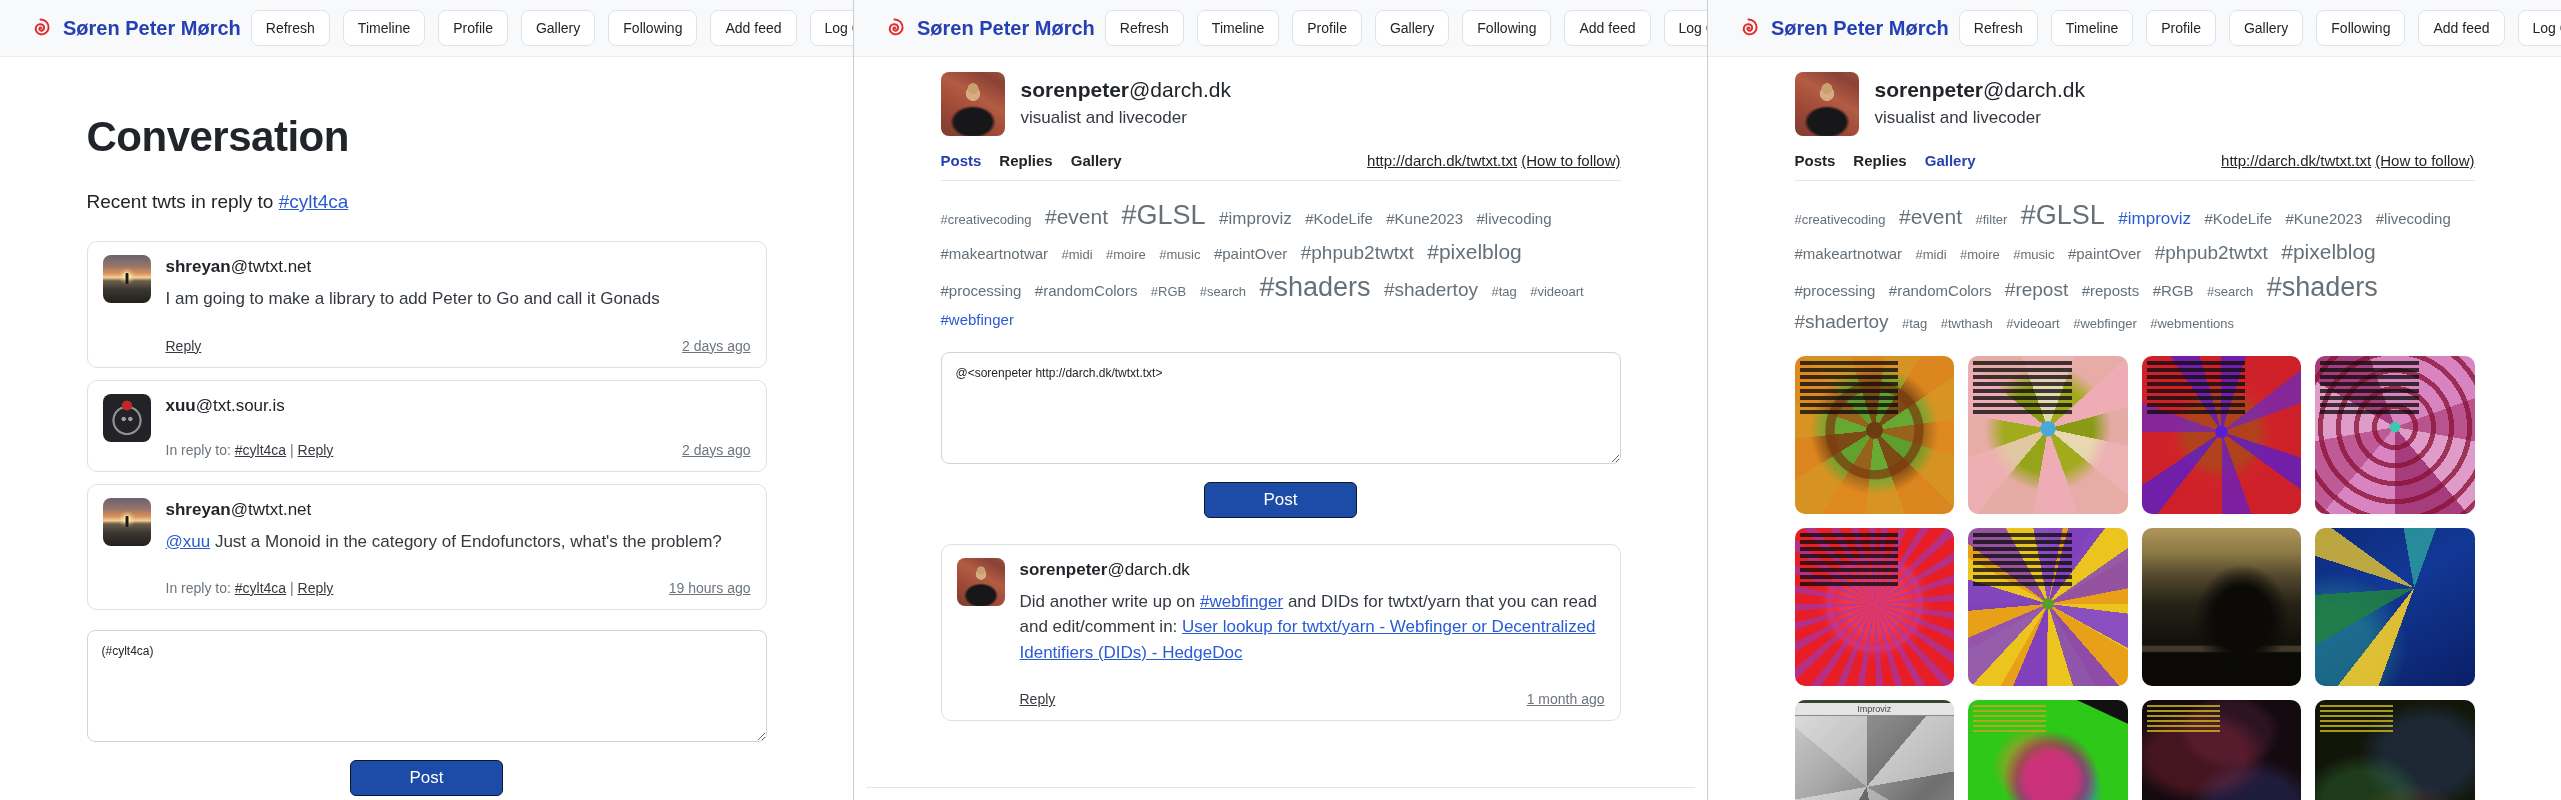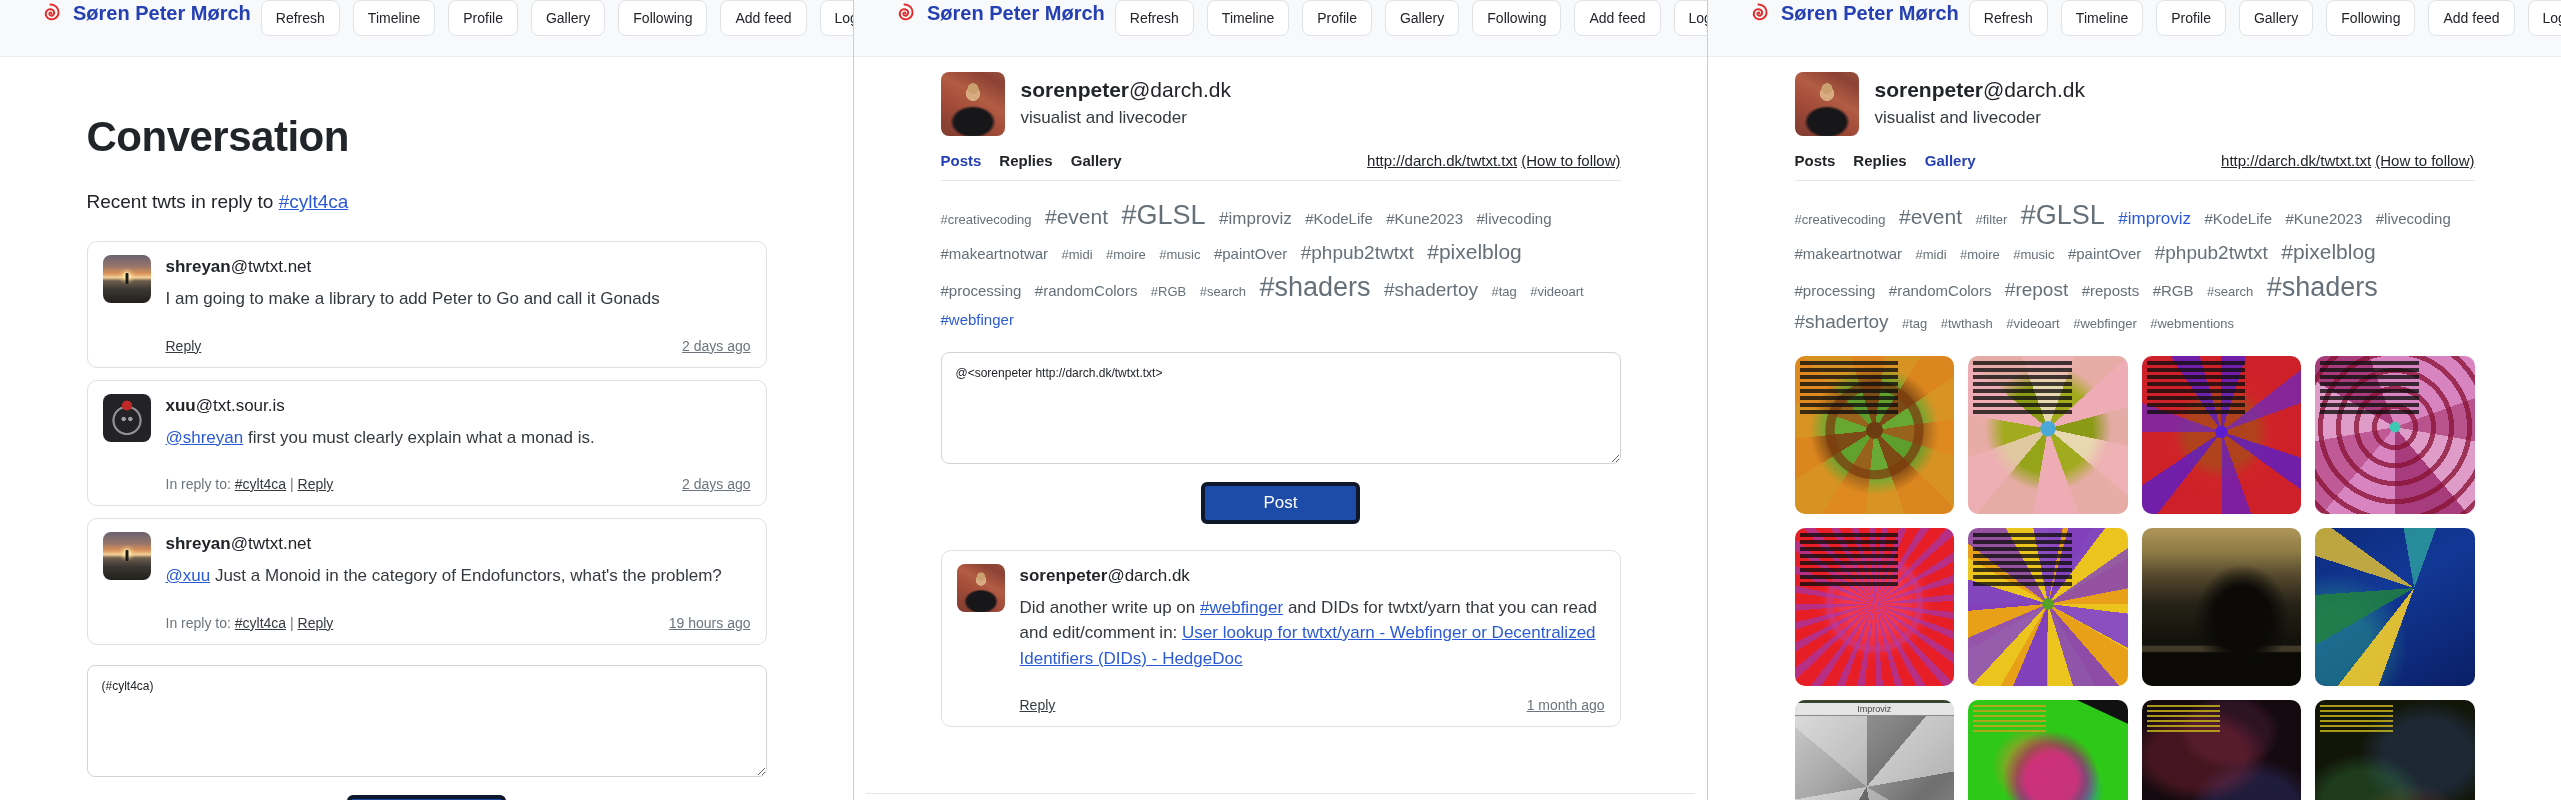--- a/index.html
+++ b/index.html
@@ -2,21 +2,21 @@
 <html><head>
 <meta charset="utf-8">
 <style>
   *{box-sizing:border-box;margin:0;padding:0}
   html,body{width:2561px;height:800px}
   body{display:flex;background:#fff;font-family:"Liberation Sans","DejaVu Sans",sans-serif;color:#212529;overflow:hidden}
   .panel{width:853px;min-width:853px;height:800px;overflow:hidden;background:#fff}
   .divider{width:1px;min-width:1px;height:800px;background:#c9ccd0}
 
   
-  .hdr{height:57px;display:flex;align-items:flex-start;gap:10px;padding:0 38px;background:#f8f9fa;border-bottom:1px solid #ededef}
+  .hdr{height:57px;display:flex;align-items:center;gap:10px;padding:0 28px;background:#f8f9fa;border-bottom:1px solid #ededef}
   .brand{display:flex;align-items:center;gap:9px;color:#2540b2;font-size:20px;font-weight:600;white-space:nowrap}
   .brand svg{display:block}
   .nav{margin-left:auto;display:flex;gap:13px}
   .nav button{background:#fff;border:1px solid #dfe3e7;border-radius:8px;padding:9px 14px;font-size:14px;color:#212529;font-family:inherit;white-space:nowrap;cursor:pointer}
 
   .container{width:680px;margin:0 auto}
 
   
   .conv h1{font-size:42px;font-weight:700;margin-top:56px;margin-bottom:30px;letter-spacing:-.5px}
   .conv .subtitle{font-size:19px;margin-bottom:28px}
@@ -30,21 +30,21 @@
   .twt-author b{font-weight:700}
   .twt-msg{font-size:17px;color:#343a40;margin-top:9px;line-height:1.5}
   .msg-link{color:#2a5ad5;text-decoration:underline;cursor:pointer}
   .twt-meta{display:flex;justify-content:space-between;align-items:baseline;margin-top:26px;font-size:14px;color:#6c757d}
   .meta-link{color:#343a40;text-decoration:underline;cursor:pointer}
   .time{color:#6c757d;text-decoration:underline;white-space:nowrap;margin-left:12px;cursor:pointer}
 
   textarea{width:100%;height:112px;border:1px solid #cfd4d9;border-radius:8px;padding:12px 14px;font-size:12px;font-family:inherit;color:#212529;resize:both;line-height:1.4}
   .composer{margin-top:20px}
   .post-row{text-align:center;margin-top:14px}
-  .post-btn{background:#1d4ba8;color:#fff;border:4px solid #0f172a;border-radius:6px;font-size:17px;font-weight:500;padding:7px 58px;font-family:inherit;cursor:pointer}
+  .post-btn{background:#1d4ba8;color:#fff;border:1px solid #0f172a;border-radius:6px;font-size:17px;font-weight:500;padding:7px 58px;font-family:inherit;cursor:pointer}
 
   
   .profile-head{display:flex;gap:16px;margin-top:15px;align-items:flex-start}
   .p-name{font-size:21px;padding-top:6px}
   .p-name b{font-weight:700}
   .p-bio{font-size:17px;color:#343a40;margin-top:6px}
   .tabs-row{display:flex;align-items:baseline;gap:18px;margin-top:16px;padding-bottom:11px;border-bottom:1px solid #e4e7ea;font-size:15px}
   .tab{font-weight:700;color:#212529;cursor:pointer}
   .tab.active{color:#2540b2}
   .feed{margin-left:auto;font-size:15px}
@@ -167,21 +167,20 @@
             <div class="twt-meta">
               <span><a class="meta-link">Reply</a></span>
               <a class="time">2 days ago</a>
             </div>
           </div>
         </article>
         <article class="twt">
           <div class="avatar av-xuu"></div>
           <div class="twt-body">
             <div class="twt-author"><b>xuu</b><span>@txt.sour.is</span></div>
-            <p class="twt-msg"><a class="msg-link">@shreyan</a> first you must clearly explain what a monad is.</p>
             <div class="twt-meta">
               <span>In reply to: <a class="meta-link">#cylt4ca</a> | <a class="meta-link">Reply</a></span>
               <a class="time">2 days ago</a>
             </div>
           </div>
         </article>
         <article class="twt">
           <div class="avatar av-shreyan"></div>
           <div class="twt-body">
             <div class="twt-author"><b>shreyan</b><span>@twtxt.net</span></div>

